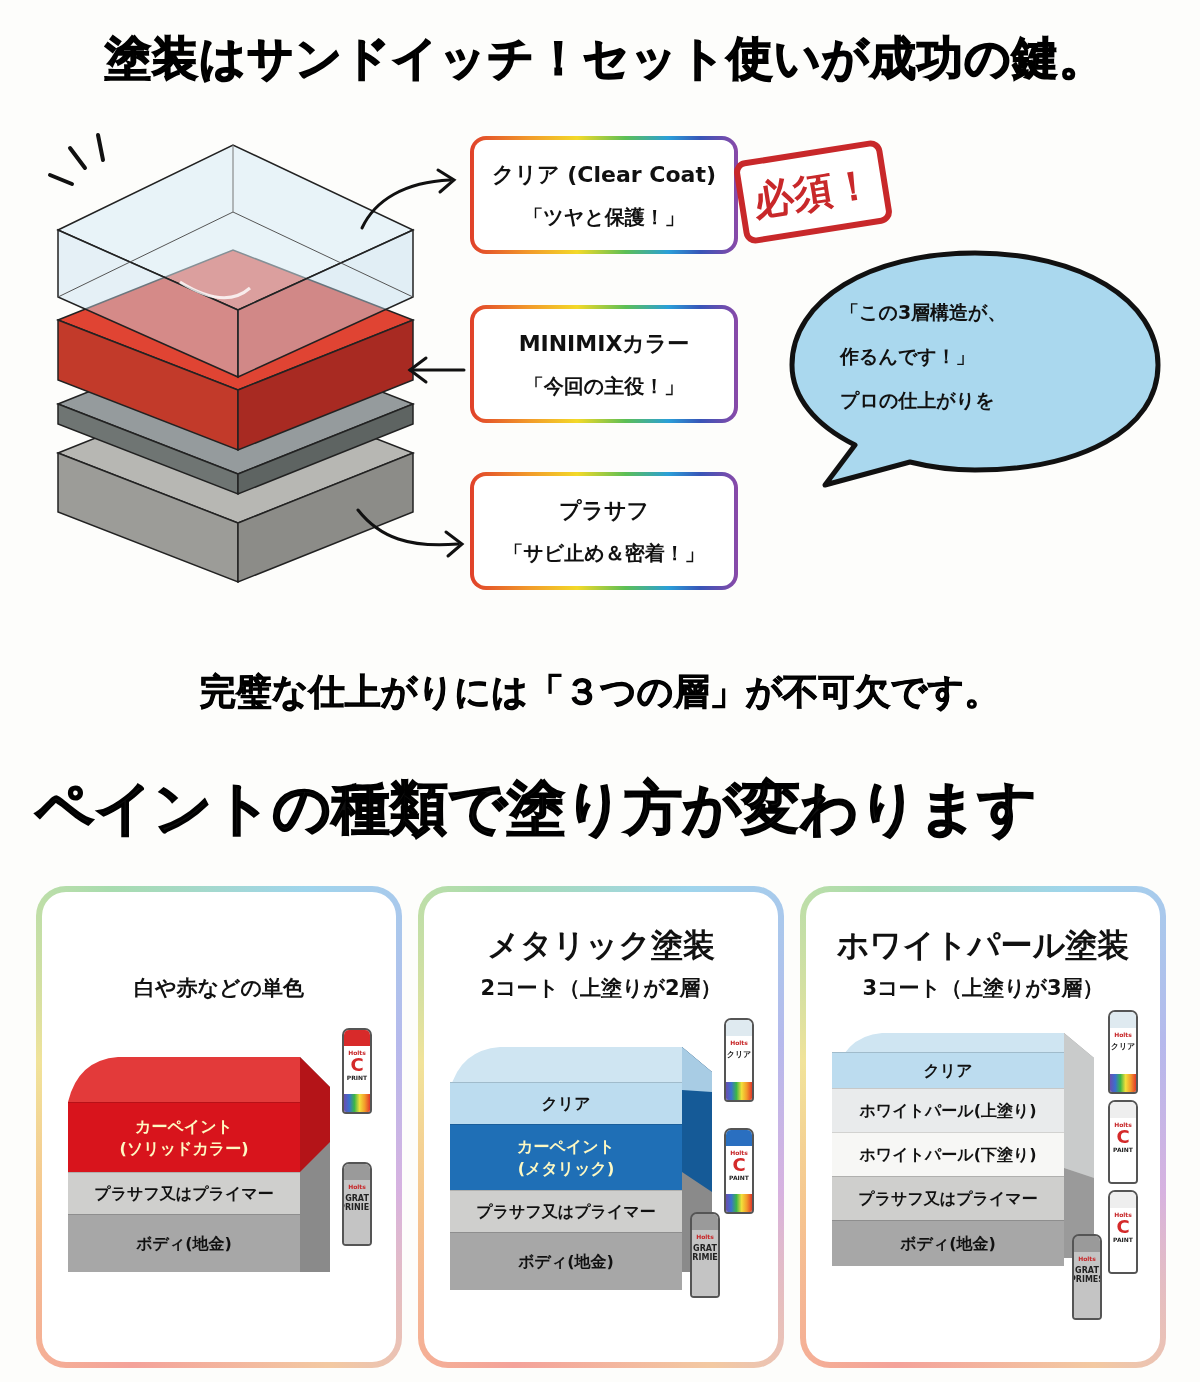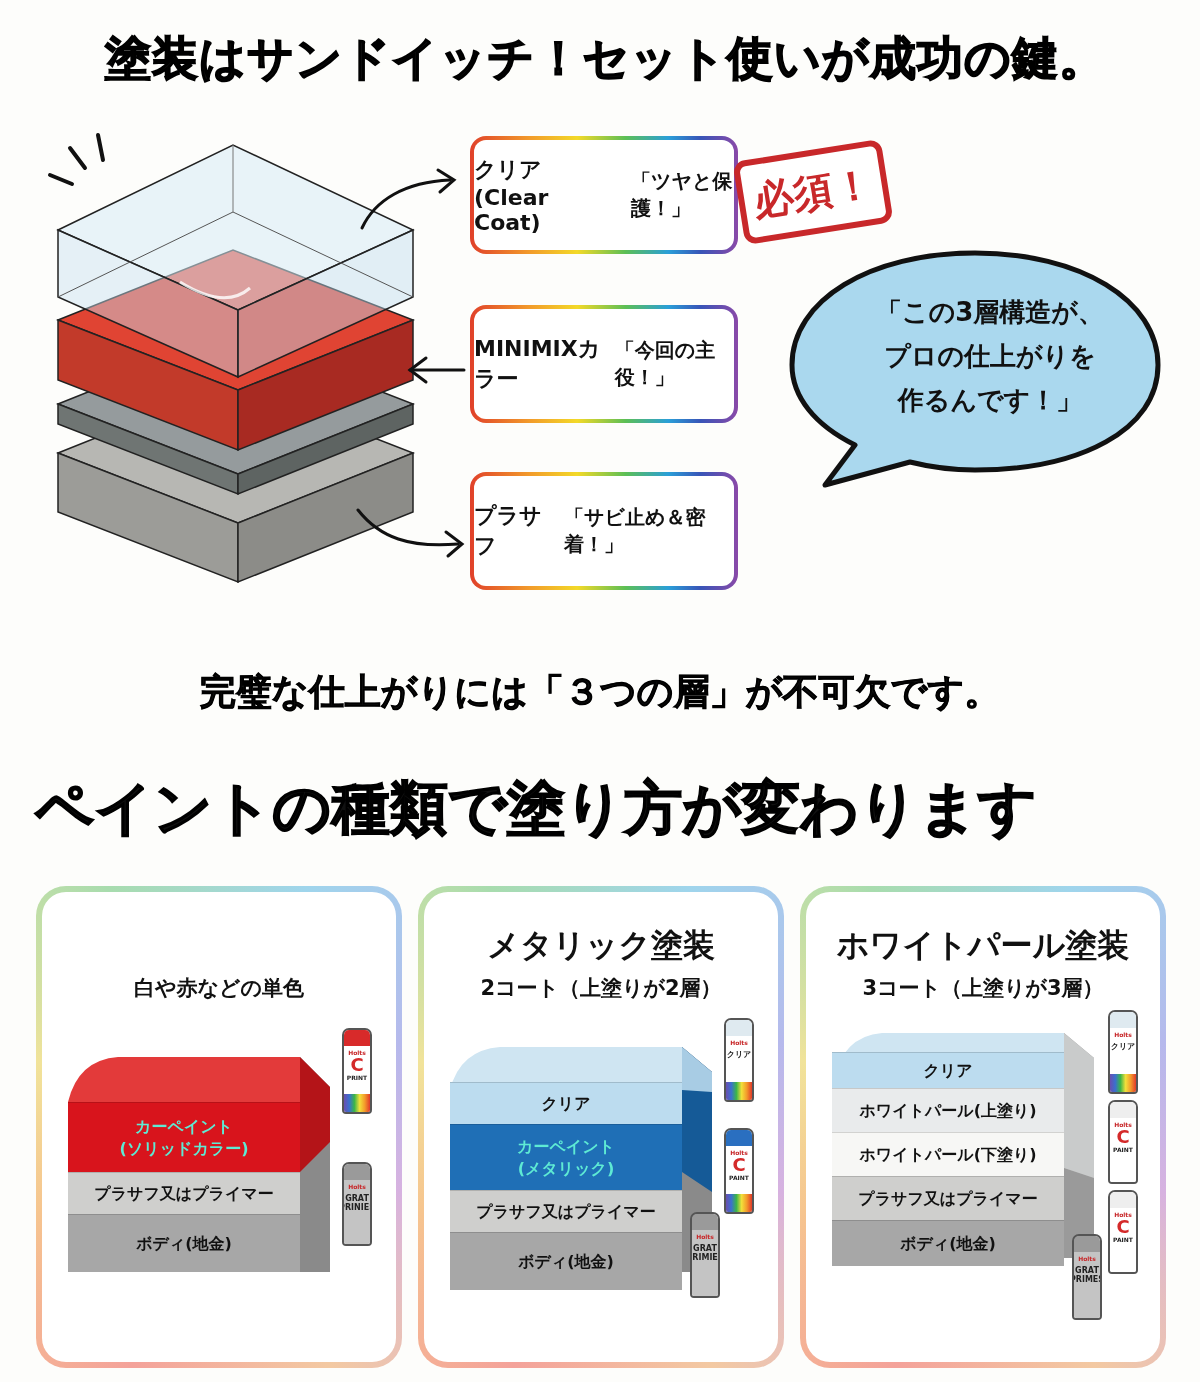--- a/index.html
+++ b/index.html
@@ -15,37 +15,37 @@
   }
 
   
   .rb-box {
     position: absolute; width: 268px; height: 118px; border-radius: 16px;
     padding: 4px;
     background: linear-gradient(90deg, #e0402a 0%, #f29a2b 22%, #f3d928 40%, #5cbf55 58%, #2a9fd8 74%, #3855b8 86%, #8a49a8 100%);
   }
   .rb-box .inner {
     width: 100%; height: 100%; background: #fff; border-radius: 12px;
-    display: flex; flex-direction: row; align-items: center; justify-content: center; gap: 14px;
+    display: flex; flex-direction: column; align-items: center; justify-content: center; gap: 14px;
   }
   .rb-box .l1 { font-size: 22px; font-weight: 700; }
   .rb-box .l2 { font-size: 20px; font-weight: 700; }
 
   .stamp {
     left: 738px; top: 150px; width: 150px; height: 84px;
     border: 6px solid #c8282a; border-radius: 12px;
     transform: rotate(-9deg);
     color: #c8282a; font-size: 40px; font-weight: 900;
     display: flex; align-items: center; justify-content: center;
     background: #fff;
   }
 
   .bubble-text {
-    left: 840px; top: 290px; width: 300px; text-align: center;
-    font-size: 26px; font-weight: 700; line-height: 44px;
+    left: 840px; top: 290px; width: 300px; text-align: left;
+    font-size: 19px; font-weight: 700; line-height: 44px;
   }
 
   .subtitle {
     left: 0; top: 668px; width: 1200px; text-align: center;
     font-size: 36px; font-weight: 900; -webkit-text-stroke: 0.8px #000;
   }
   .section-title {
     left: 0; top: 770px; width: 1072px; text-align: center;
     font-size: 58px; font-weight: 900; -webkit-text-stroke: 1.5px #000;
   }
@@ -61,21 +61,21 @@
   }
   .card-title { position: absolute; top: 32px; width: 100%; text-align: center; font-size: 32px; font-weight: 900; }
   .card-sub { position: absolute; top: 82px; width: 100%; text-align: center; font-size: 21px; font-weight: 700; }
 
   .layer {
     position: absolute; left: 26px; width: 232px;
     display: flex; align-items: center; justify-content: center; text-align: center;
     font-size: 16px; font-weight: 700; line-height: 22px;
     border-top: 1px solid rgba(0,0,0,0.15);
   }
-  .layer.light { color: #5eead4; }
+  .layer.light { color: #fef9c3; }
 
   .can {
     position: absolute; width: 30px; border-radius: 7px 7px 4px 4px;
     border: 2px solid #555; overflow: hidden;
     display: flex; flex-direction: column; align-items: center;
   }
   .can .cap { width: 100%; height: 16px; }
   .can .lbl { width: 100%; flex: 1; background: #fff; display: flex; flex-direction: column; align-items: center; font-weight: 900; }
   .can .brand { font-size: 6px; color: #c8282a; margin-top: 3px; }
   .can .big { font-size: 18px; color: #d42a2a; line-height: 18px; }
@@ -152,22 +152,22 @@
   </div>
 </div>
 
 <div class="abs stamp">必須！</div>
 
 <svg class="abs" style="left:780px;top:245px" width="390" height="245" viewBox="0 0 390 245">
   <path d="M195,8 C300,8 378,55 378,120 C378,185 300,225 195,225 C170,225 150,222 130,217 L45,240 L75,200 C35,180 12,152 12,120 C12,55 90,8 195,8 Z" fill="#aad8ee" stroke="#111" stroke-width="5" stroke-linejoin="round"></path>
 </svg>
 <div class="abs bubble-text">
   <div>「この3層構造が、</div>
+  <div>作るんです！」</div>
   <div>プロの仕上がりを</div>
-  <div>作るんです！」</div>
 </div>
 
 <div class="abs subtitle">完璧な仕上がりには「３つの層」が不可欠です。</div>
 <div class="abs section-title">ペイントの種類で塗り方が変わります</div>
 
 <div class="card" style="left:36px">
   <div class="inner">
     <div class="card-sub">白や赤などの単色</div>
     <svg class="abs" style="left:26px;top:160px" width="270" height="230">
       <path d="M0,50 Q10,8 50,5 L232,5 L232,50 Z" fill="#e33a3a"></path>

